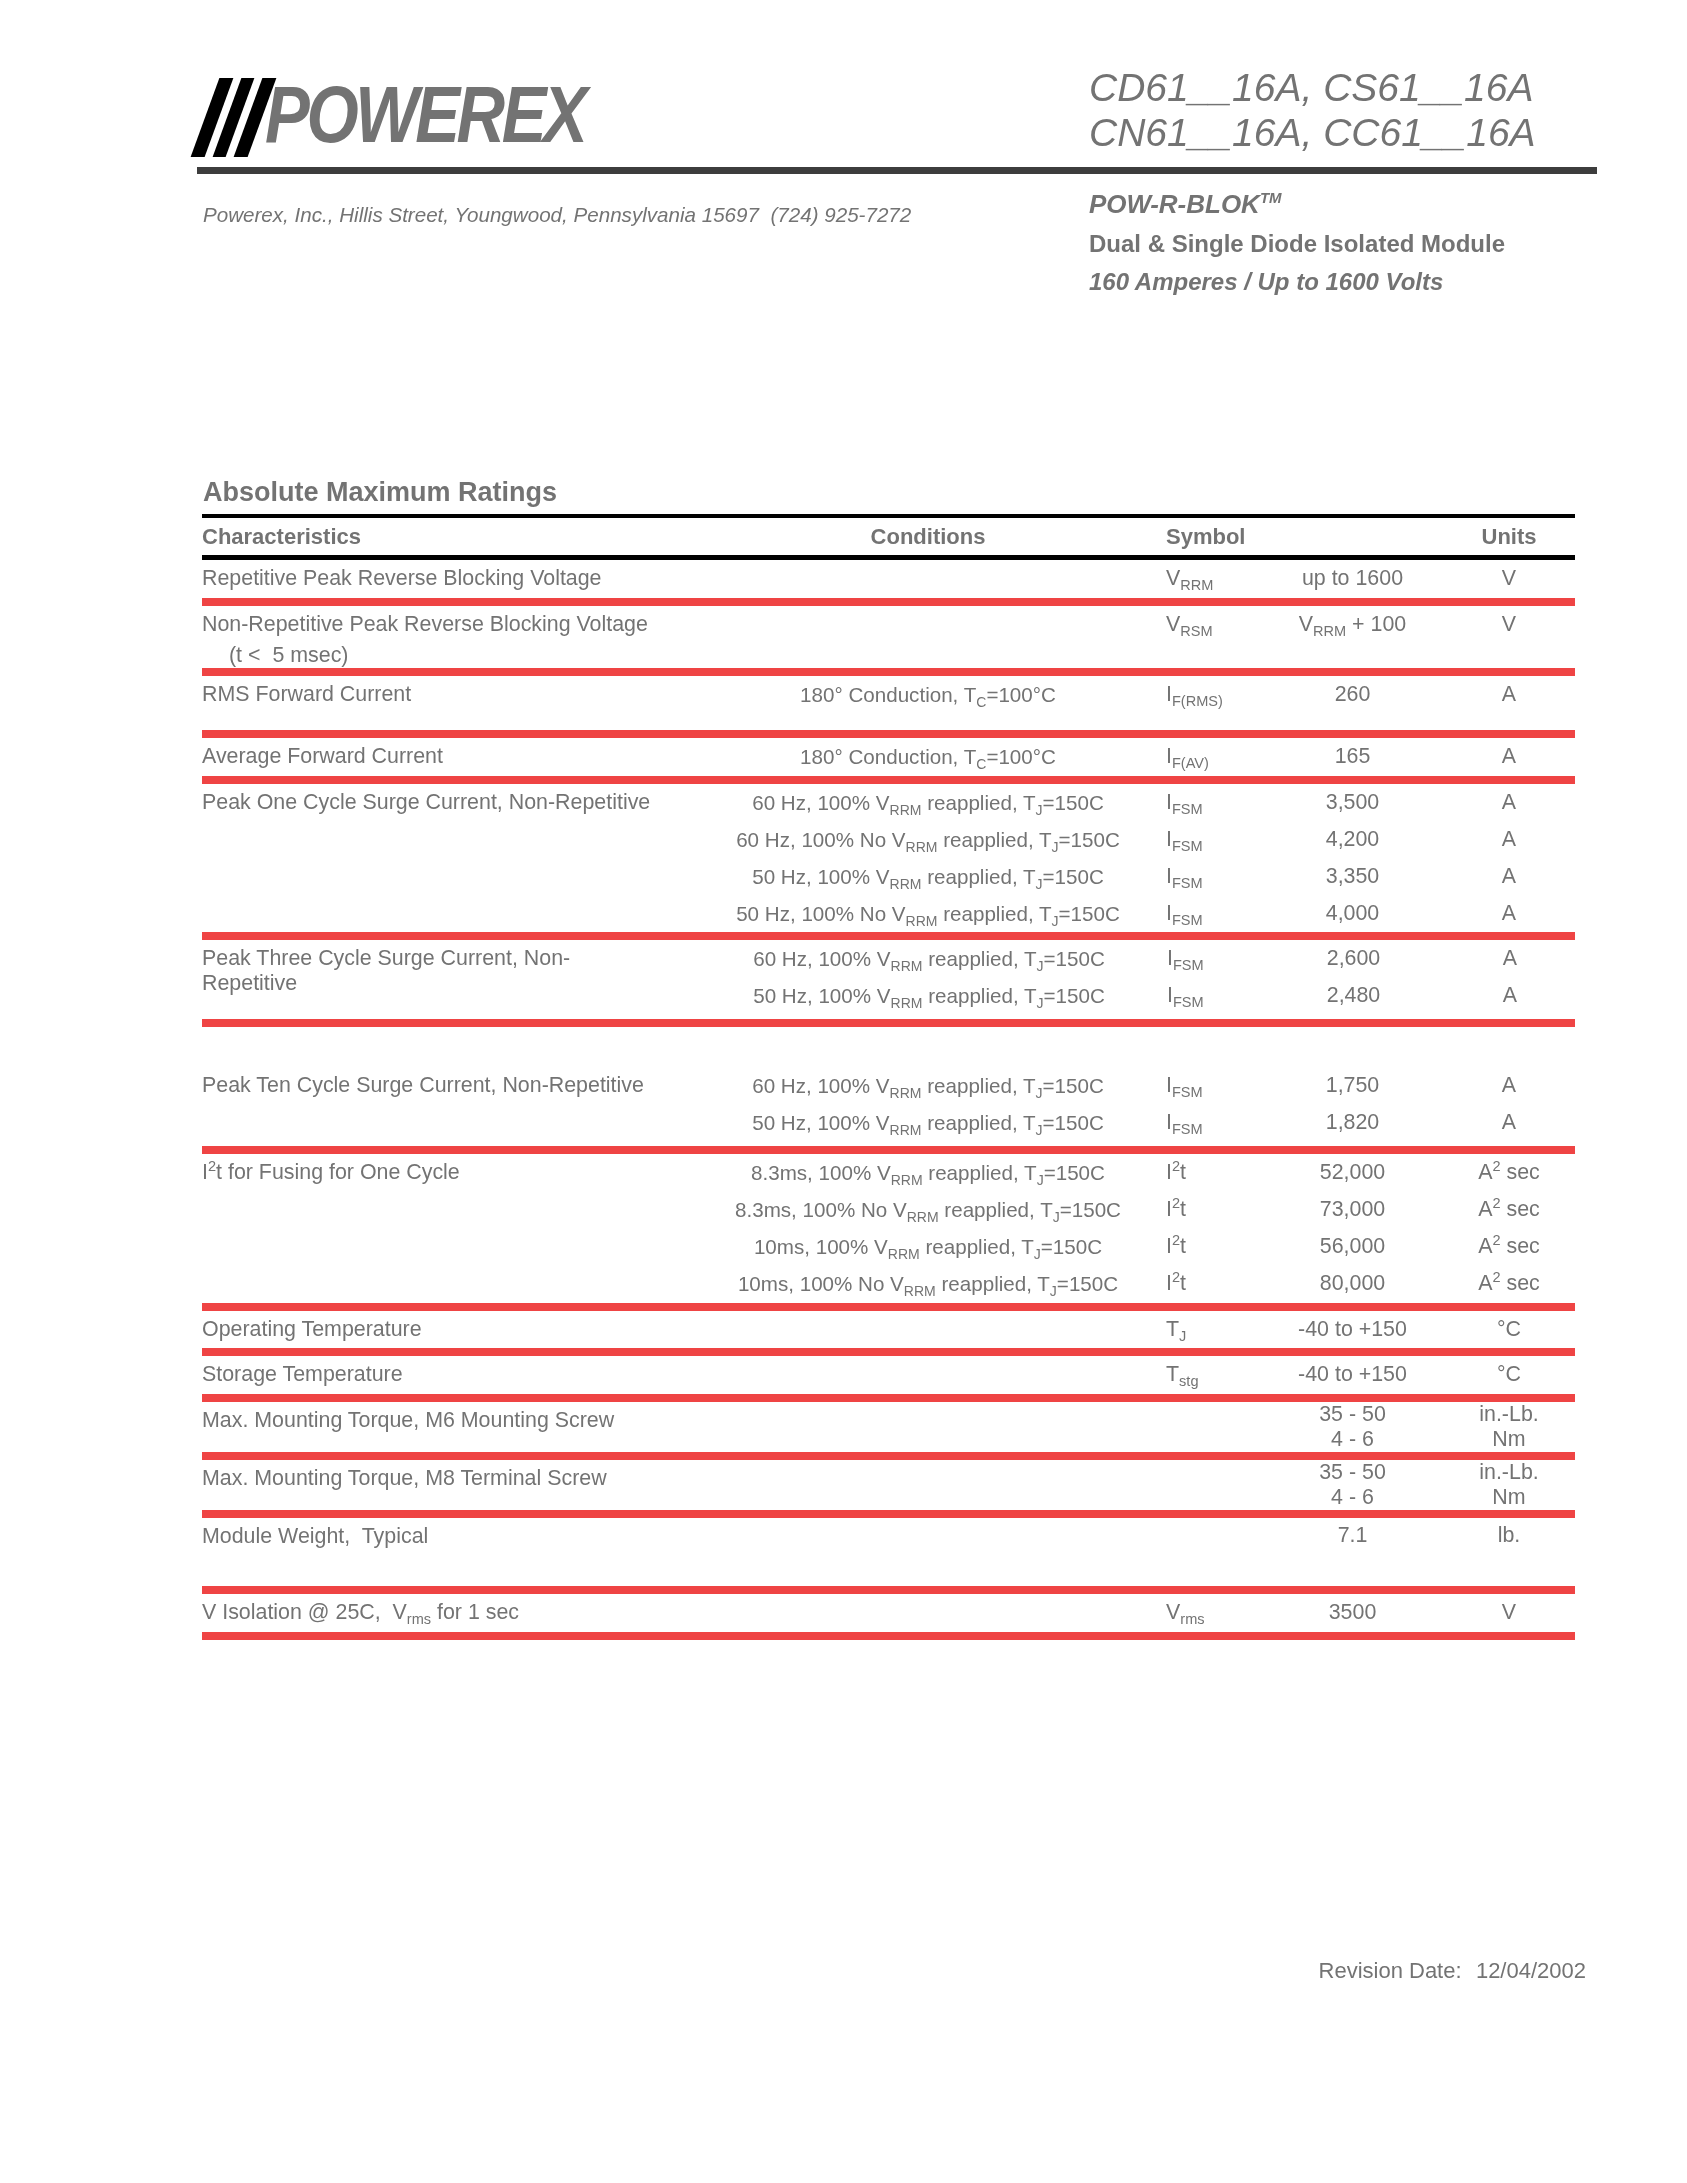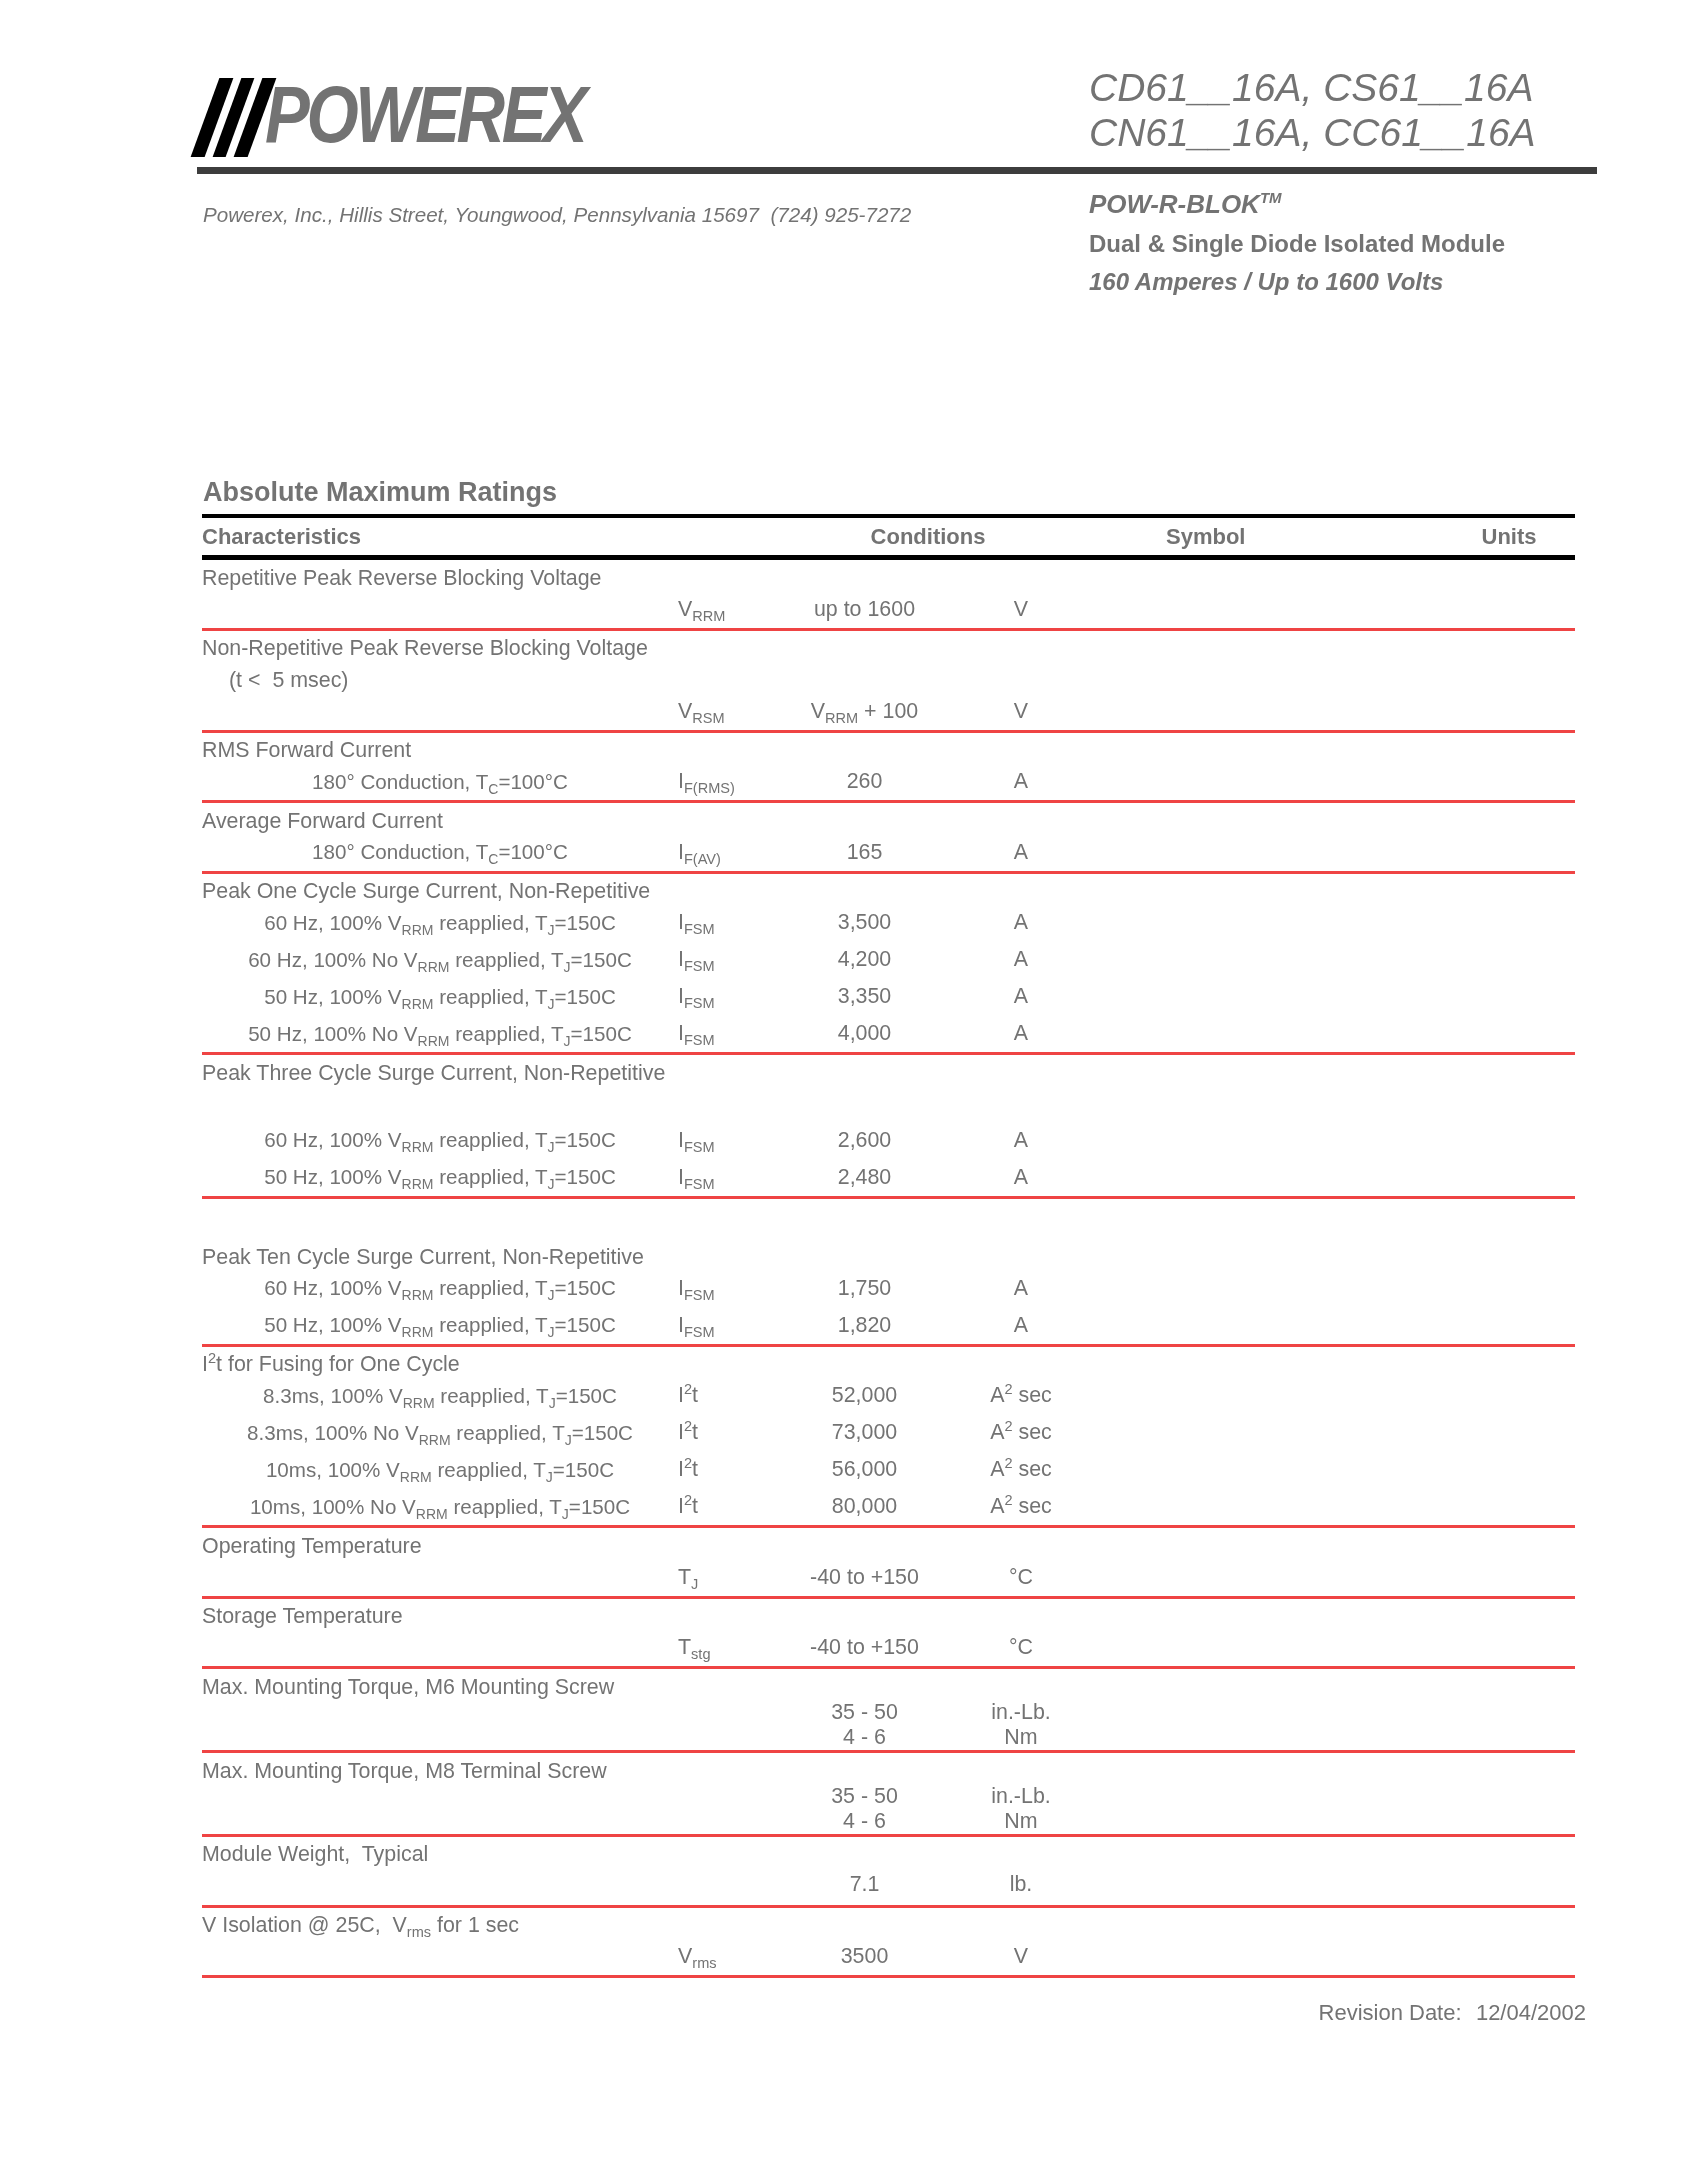--- a/index.html
+++ b/index.html
@@ -41,21 +41,21 @@
   .amr-header{
     display:grid;grid-template-columns:488px 476px 95px 183px 130px;
     align-items:center;min-height:37px;
     border-bottom:5.6px solid #000;
     font-size:22px;font-weight:bold;
   }
   .c-cond,.l-cond{text-align:center;}
   .c-val,.l-val{text-align:center;}
   .c-unit,.l-unit{text-align:center;}
 
-  .amr-row{display:flex;border-bottom:3px solid #ef4444;flex-direction:column;}
+  .amr-row{display:flex;border-bottom:8px solid #ef4444;}
   .row-char{width:488px;padding-top:5.6px;font-size:21.4px;white-space:pre-wrap;}
   .row-char .l2{padding-left:27px;margin-top:6.4px;}
   .row-lines{width:884px;}
   .amr-line{
     display:grid;grid-template-columns:476px 95px 183px 130px;
     min-height:37px;align-items:center;font-size:20.6px;
   }
   .l-cond{white-space:pre-wrap;}
   .l-sym,.l-val,.l-unit{font-size:21.4px;}
 
@@ -71,21 +71,21 @@
   #amr-body .amr-row:nth-child(10){min-height:38px;}
   #amr-body .amr-row:nth-child(11){min-height:49px;}
   #amr-body .amr-row:nth-child(12){min-height:49px;}
   #amr-body .amr-row:nth-child(13){min-height:68px;}
   #amr-body .amr-row:nth-child(14){min-height:38px;}
   #amr-body .amr-row:nth-child(11) .amr-line,
   #amr-body .amr-row:nth-child(12) .amr-line{min-height:24.6px;}
   #amr-body .amr-row:nth-child(13) .amr-line{min-height:34px;}
 
   
-  .footer{position:absolute;left:202px;top:2000px;width:1384px;text-align:right;font-size:22px;}
+  .footer{position:absolute;left:202px;top:1958px;width:1384px;text-align:right;font-size:22px;}
   .footer .date{margin-left:14.3px;}
 </style>
 </head>
 <body>
 
 <div class="page">
 
   <div class="logo">
     <span class="stripes">
         <i></i>

